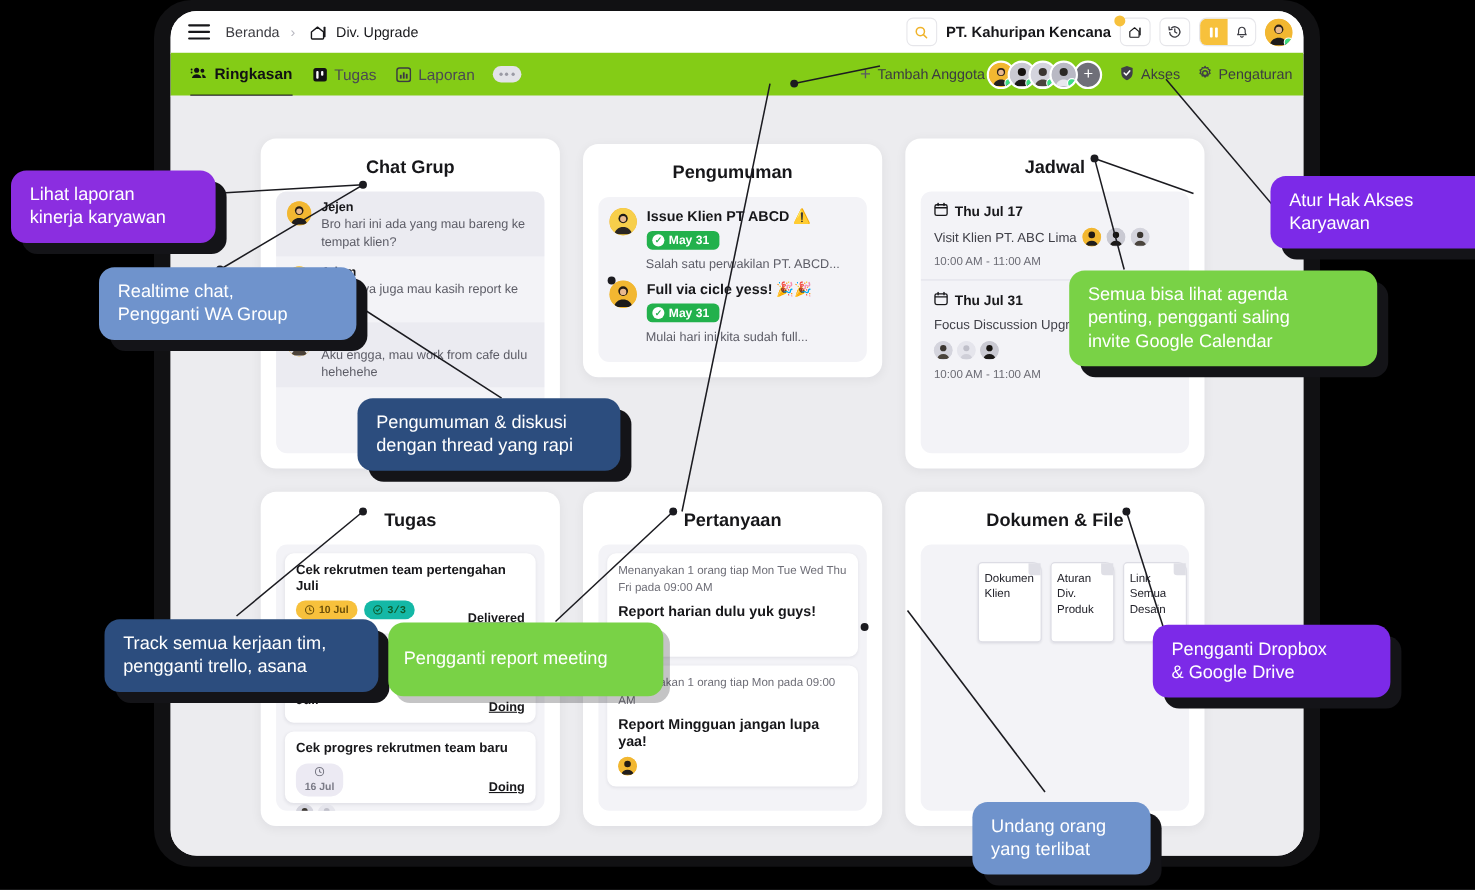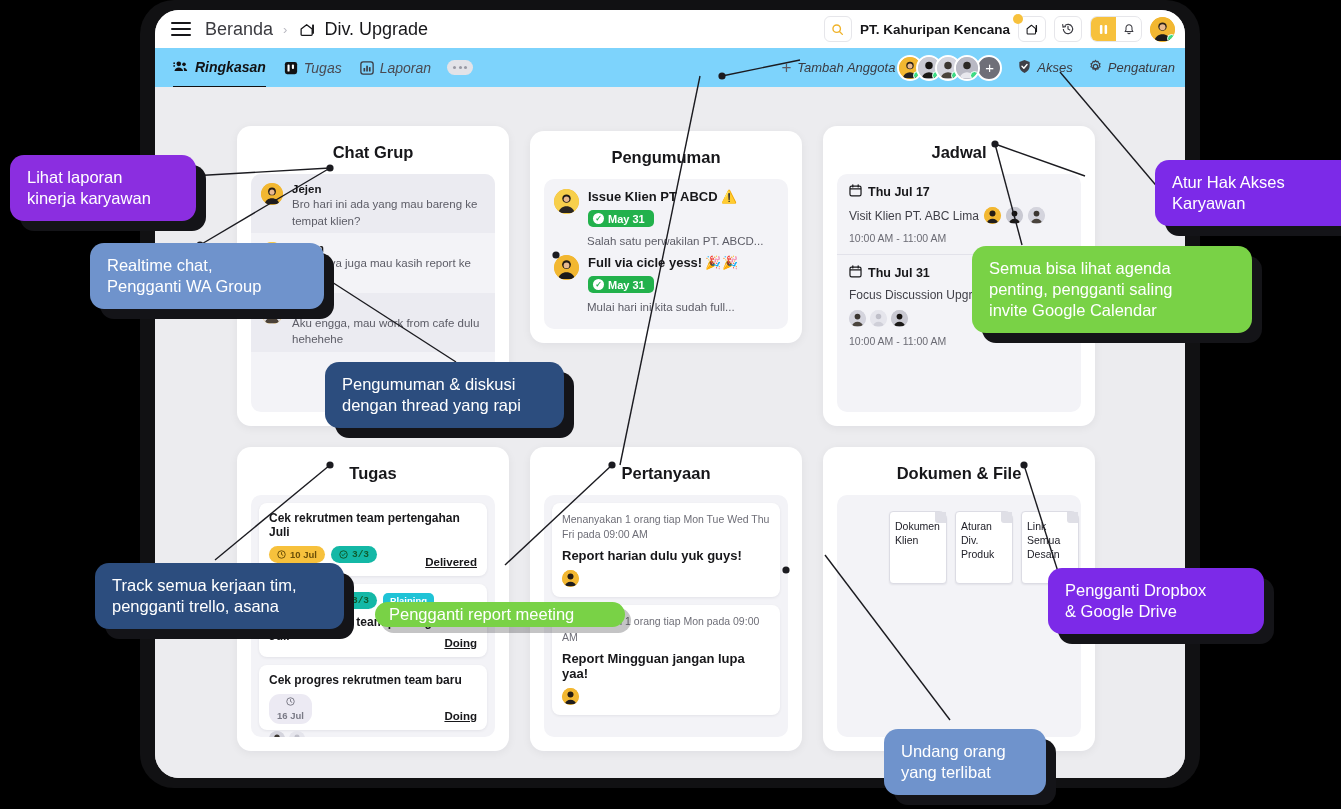--- a/index.html
+++ b/index.html
@@ -25,39 +25,39 @@
   }
 
   
   .topbar{
     position:absolute;left:0;top:0;width:100%;height:38px;
     background:#ffffff;display:flex;align-items:center;
     border-bottom:1px solid #ebebef;
   }
   .hamburger{width:20px;height:14px;margin-left:16px;display:flex;flex-direction:column;justify-content:space-between;cursor:pointer;}
   .hamburger i{display:block;height:2.4px;background:#17171a;border-radius:2px;}
-  .crumb{font-size:18px;color:#3b3b40;margin-left:14px;}
+  .crumb{font-size:13px;color:#3b3b40;margin-left:14px;}
   .crumb.sep{color:#b8b8c0;margin-left:10px;font-size:13px;}
   .crumb.cur{color:#17171a;margin-left:8px;}
   .bldg-icon{margin-left:12px;display:inline-flex;align-items:center;}
 
   .topright{position:absolute;right:10px;top:0;height:38px;display:flex;align-items:center;gap:8px;}
   .sqbtn{width:26px;height:24px;border:1px solid #e6e6ea;border-radius:6px;display:flex;align-items:center;justify-content:center;background:#fff;cursor:pointer;}
   .company{font-size:13.5px;font-weight:bold;color:#17171a;}
   .dotbadge{width:10px;height:10px;border-radius:50%;background:#f7c13c;position:absolute;}
   .pillbtn{display:flex;align-items:center;border:1px solid #e6e6ea;border-radius:7px;overflow:hidden;height:24px;background:#fff;}
   .pillbtn .seg{width:25px;height:24px;display:flex;align-items:center;justify-content:center;cursor:pointer;}
   .pillbtn .seg.amber{background:#f7c13c;}
   .avatar{border-radius:50%;background:#f2b731;overflow:hidden;position:relative;display:inline-block;}
   .av-online:after{content:"";position:absolute;right:-1px;bottom:-1px;width:7px;height:7px;border-radius:50%;background:#3ddc84;border:1.5px solid #fff;}
 
   
   .tabbar{
     position:absolute;left:0;top:38px;width:100%;height:39px;
-    background:#7dd3fc;border-bottom:1px solid #e9e9ee;display:flex;align-items:center;font-style:italic;
+    background:#84cc16;border-bottom:1px solid #e9e9ee;display:flex;align-items:center;
   }
   .tab{display:flex;align-items:center;gap:6px;margin-left:18px;font-size:14px;color:#4a4a52;cursor:pointer;height:39px;}
   .tab.active{color:#121214;font-weight:bold;border-bottom:2.5px solid #121214;}
   .tab .ic{display:inline-flex;align-items:center;}
   .moretab{margin-left:16px;width:26px;height:15px;border-radius:8px;background:#e3e3e8;display:flex;align-items:center;justify-content:center;gap:2.5px;cursor:pointer;}
   .moretab i{width:3px;height:3px;border-radius:50%;background:#9a9aa4;display:block;}
   .tabright{position:absolute;right:10px;top:0;height:39px;display:flex;align-items:center;gap:5px;}
   .addmember{display:flex;align-items:center;gap:6px;font-size:13px;color:#3b3b42;cursor:pointer;}
   .plusglyph{font-size:17px;color:#5a5a63;line-height:1;}
   .memstack{display:flex;align-items:center;margin-left:4px;}
@@ -668,19 +668,19 @@
 <div class="callout c-purple2 sh" style="left:1155px;top:160px;width:165px;">Atur Hak Akses
 Karyawan</div>
 
 <div class="callout c-green sh" style="left:972px;top:246px;width:246px;">Semua bisa lihat agenda
 penting, pengganti saling
 invite Google Calendar</div>
 
 <div class="callout c-navy sh" style="left:95px;top:563px;width:215px;">Track semua kerjaan tim,
 pengganti trello, asana</div>
 
-<div class="callout c-green" style="left:375px;top:566px;width:222px;padding:2px 14px;box-shadow:6px 6px 0 0 rgba(20,20,24,.25);margin-top:36px;">Pengganti report meeting</div>
+<div class="callout c-green" style="left:353px;top:566px;width:222px;padding:23px 14px;box-shadow:6px 6px 0 0 rgba(20,20,24,.25);">Pengganti report meeting</div>
 
 <div class="callout c-purple2 sh" style="left:1048px;top:568px;width:182px;">Pengganti Dropbox
 &amp; Google Drive</div>
 
 <div class="callout c-blue sh" style="left:884px;top:729px;width:128px;">Undang orang
 yang terlibat</div>
 
 </body></html>

